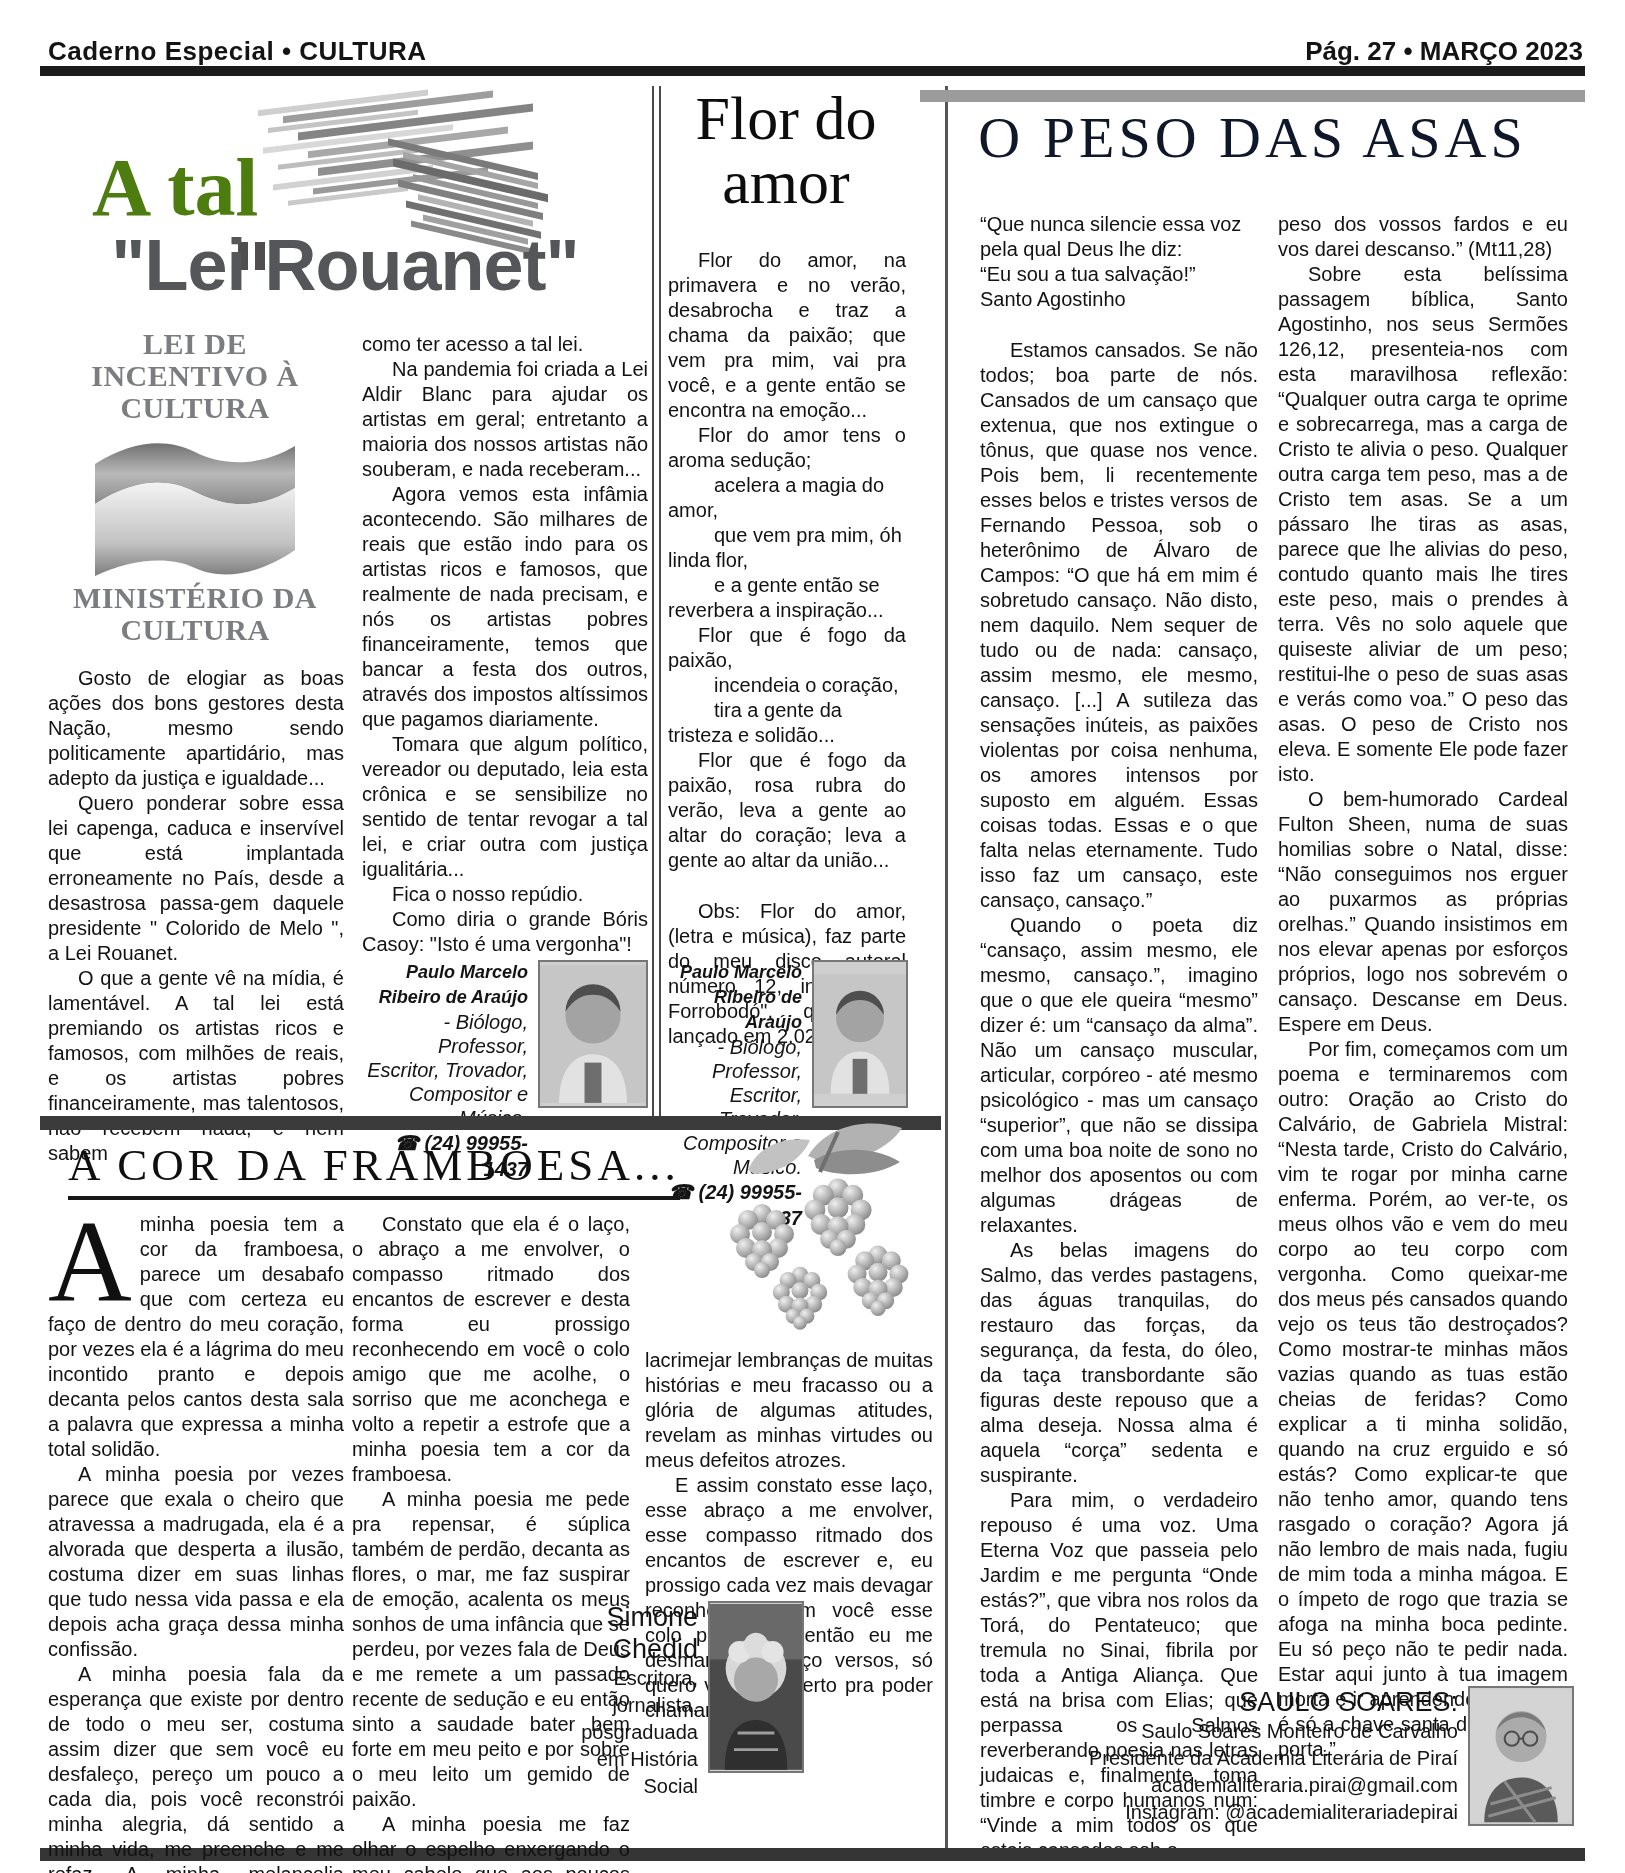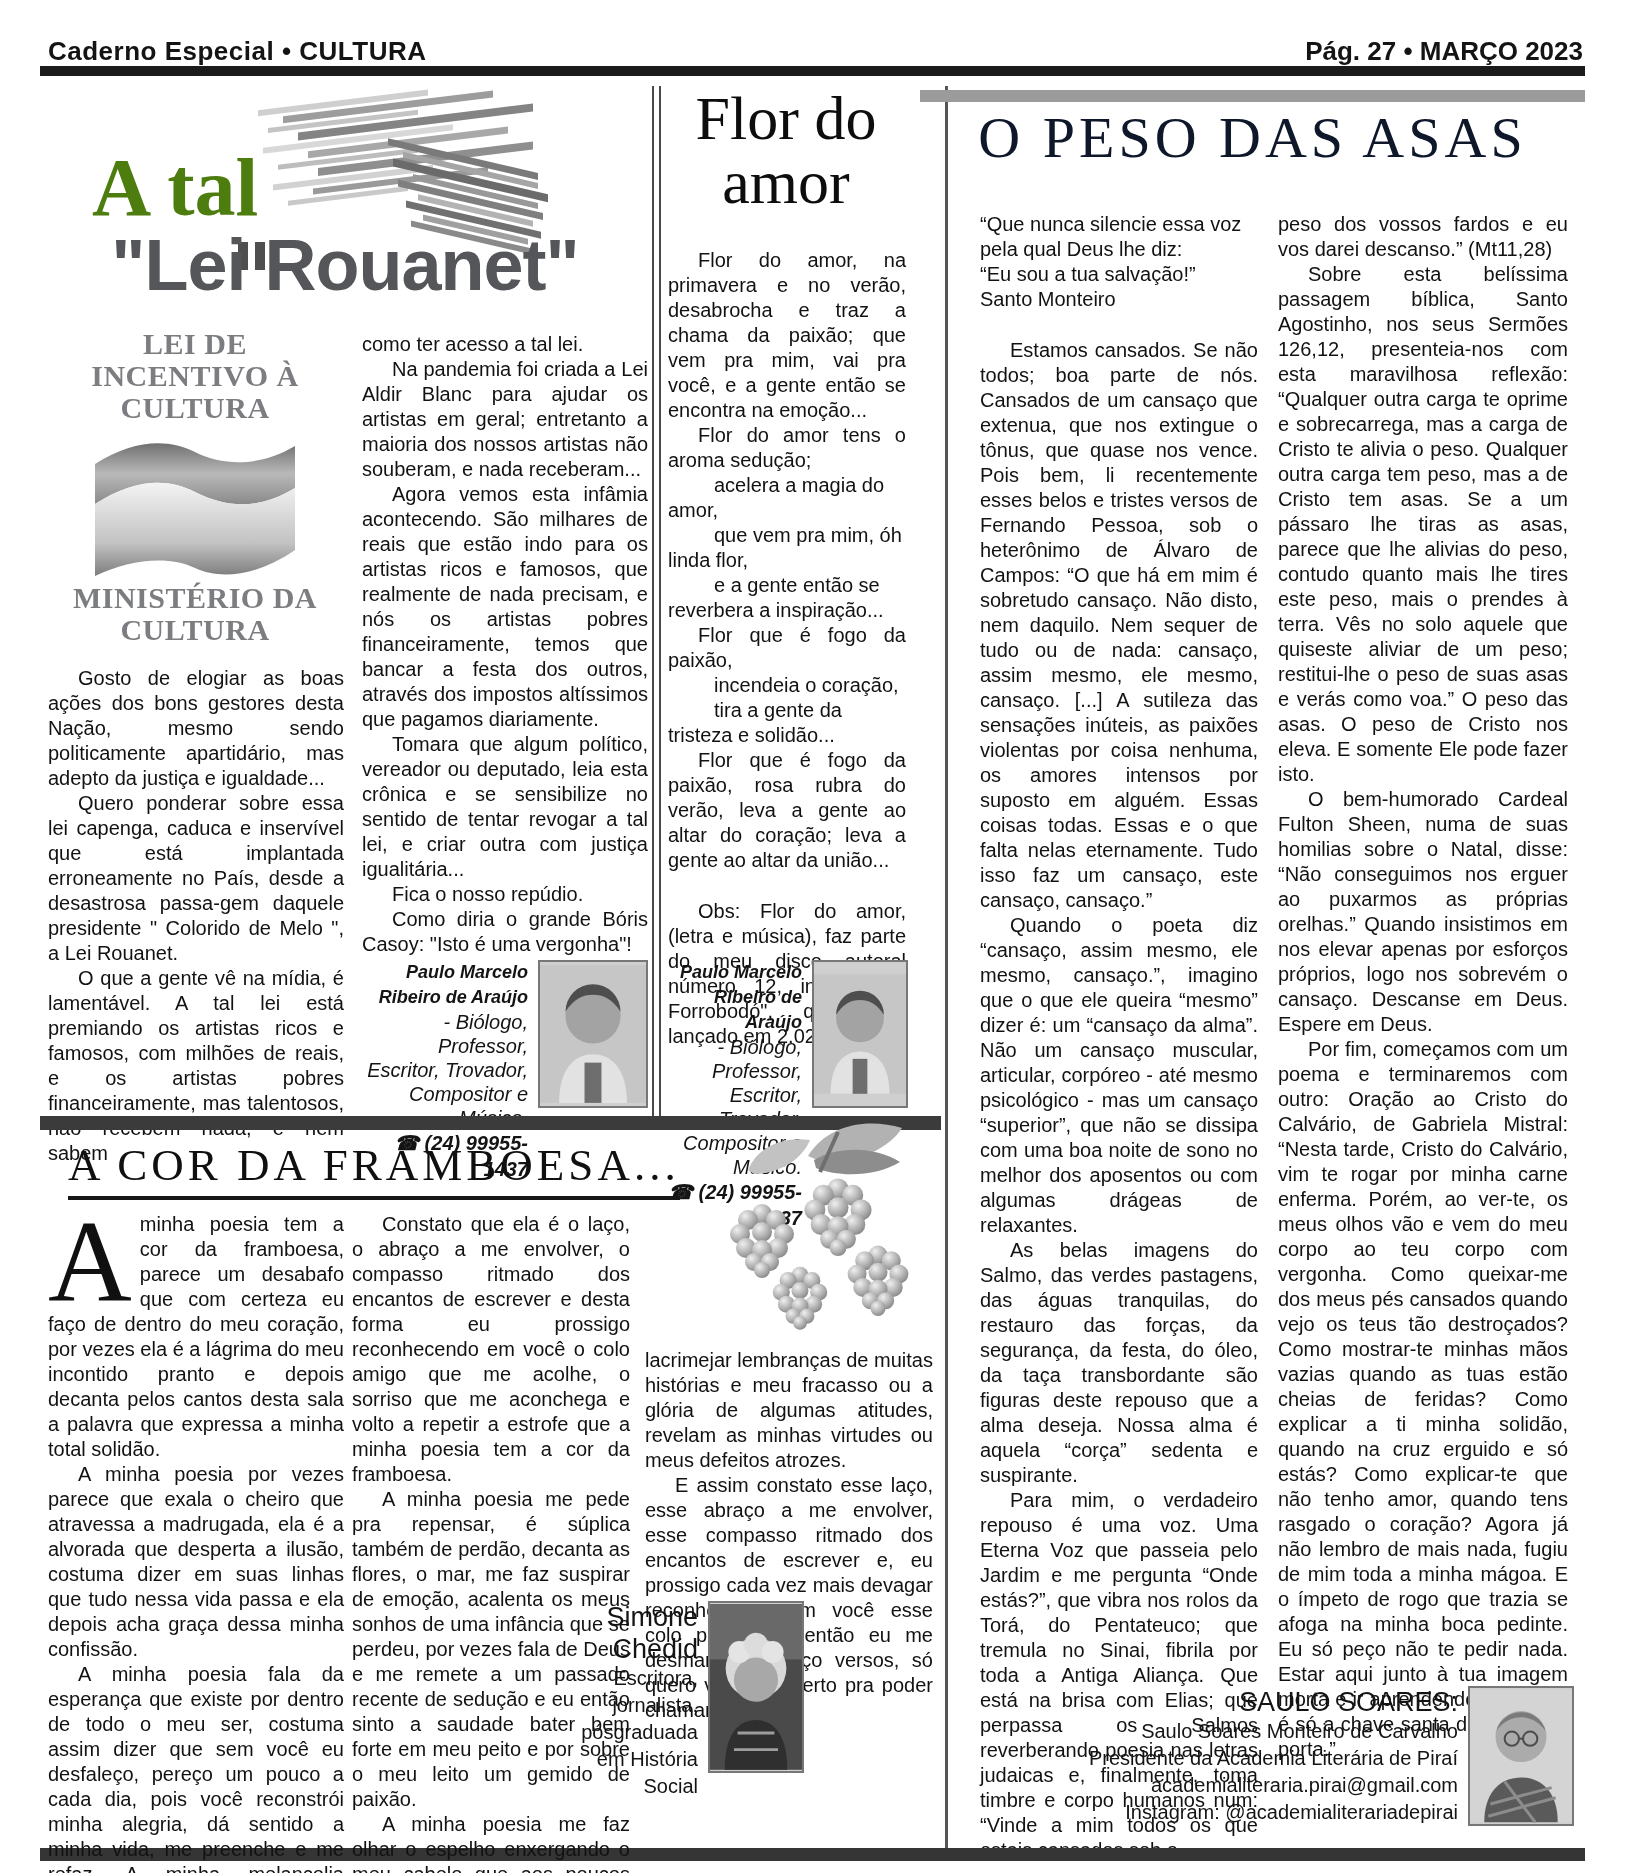--- a/index.html
+++ b/index.html
@@ -199,21 +199,21 @@
       <circle cx="50" cy="48" r="26" fill="#a3a3a3"></circle>
       <path d="M24,44 a26,26 0 0 1 52,0 c-8,-12 -16,-16 -26,-16 c-10,0 -18,4 -26,16 Z" fill="#4e4e4e"></path>
     </svg>
   </div>
 
   <div class="abs" id="peso-bar"></div>
   <div class="abs" id="peso-title">O PESO DAS ASAS</div>
   <div class="col" id="peso-col1">
     <p class="noindent leftal">“Que nunca silencie essa voz pela qual Deus lhe diz:</p>
     <p class="noindent leftal">“Eu sou a tua salvação!”</p>
-    <p class="noindent leftal">Santo Monteiro</p>
+    <p class="noindent leftal">Santo Agostinho</p>
     <p class="gap">Estamos cansados. Se não todos; boa parte de nós. Cansados de um cansaço que extenua, que nos extingue o tônus, que quase nos vence. Pois bem, li recentemente esses belos e tristes versos de Fernando Pessoa, sob o heterônimo de Álvaro de Campos: “O que há em mim é sobretudo cansaço. Não disto, nem daquilo. Nem sequer de tudo ou de nada: cansaço, assim mesmo, ele mesmo, cansaço. [...] A sutileza das sensações inúteis, as paixões violentas por coisa nenhuma, os amores intensos por suposto em alguém. Essas coisas todas. Essas e o que falta nelas eternamente. Tudo isso faz um cansaço, este cansaço, cansaço.”</p>
     <p>Quando o poeta diz “cansaço, assim mesmo, ele mesmo, cansaço.”, imagino que o que ele queira “mesmo” dizer é: um “cansaço da alma”. Não um cansaço muscular, articular, corpóreo - até mesmo psicológico - mas um cansaço “superior”, que não se dissipa com uma boa noite de sono no melhor dos aposentos ou com algumas drágeas de relaxantes.</p>
     <p>As belas imagens do Salmo, das verdes pastagens, das águas tranquilas, do restauro das forças, da segurança, da festa, do óleo, da taça transbordante são figuras deste repouso que a alma deseja. Nossa alma é aquela “corça” sedenta e suspirante.</p>
     <p>Para mim, o verdadeiro repouso é uma voz. Uma Eterna Voz  que passeia pelo Jardim e me pergunta “Onde estás?”, que vibra nos rolos da Torá, do Pentateuco; que tremula no Sinai, fibrila por toda a Antiga Aliança. Que está na brisa com Elias; que perpassa os Salmos reverberando poesia nas letras judaicas e, finalmente, toma timbre e corpo humanos num: “Vinde a mim todos os que estais cansados sob o</p>
   </div>
   <div class="col" id="peso-col2">
     <p class="noindent">peso dos vossos fardos e eu vos darei descanso.” (Mt11,28)</p>
     <p>Sobre esta belíssima passagem bíblica, Santo Agostinho, nos seus Sermões 126,12, presenteia-nos com esta maravilhosa reflexão: “Qualquer outra carga te oprime e sobrecarrega, mas a carga de Cristo te alivia o peso. Qualquer outra carga tem peso, mas a de Cristo tem asas. Se a um pássaro lhe tiras as asas, parece que lhe alivias do peso, contudo quanto mais lhe tires este peso, mais o prendes à terra. Vês no solo aquele que quiseste aliviar de um peso; restitui-lhe o peso de suas asas e verás como voa.” O peso das asas. O peso de Cristo nos eleva. E somente Ele pode fazer isto.</p>
     <p>O bem-humorado Cardeal Fulton Sheen, numa de suas homilias sobre o Natal, disse: “Não conseguimos nos erguer ao puxarmos as próprias orelhas.” Quando insistimos em nos elevar apenas por esforços próprios, logo nos sobrevém o cansaço. Descanse em Deus. Espere em Deus.</p>
     <p>Por fim, começamos com um poema e terminaremos com outro: Oração ao Cristo do Calvário, de Gabriela Mistral: “Nesta tarde, Cristo do Calvário, vim te rogar por minha carne enferma. Porém, ao ver-te, os meus olhos vão e vem do meu corpo ao teu corpo com vergonha. Como queixar-me dos meus pés cansados quando vejo os teus tão destroçados? Como mostrar-te minhas mãos vazias quando as tuas estão cheias de feridas? Como explicar a ti minha solidão, quando na cruz erguido e só estás? Como explicar-te que não tenho amor, quando tens rasgado o coração? Agora já não lembro de mais nada, fugiu de mim toda a minha mágoa. E o ímpeto de rogo que trazia se afoga na minha boca pedinte. Eu só peço não te pedir nada. Estar aqui junto à tua imagem morta e ir aprendendo que a dor é só a chave santa de tua santa porta.”</p>

